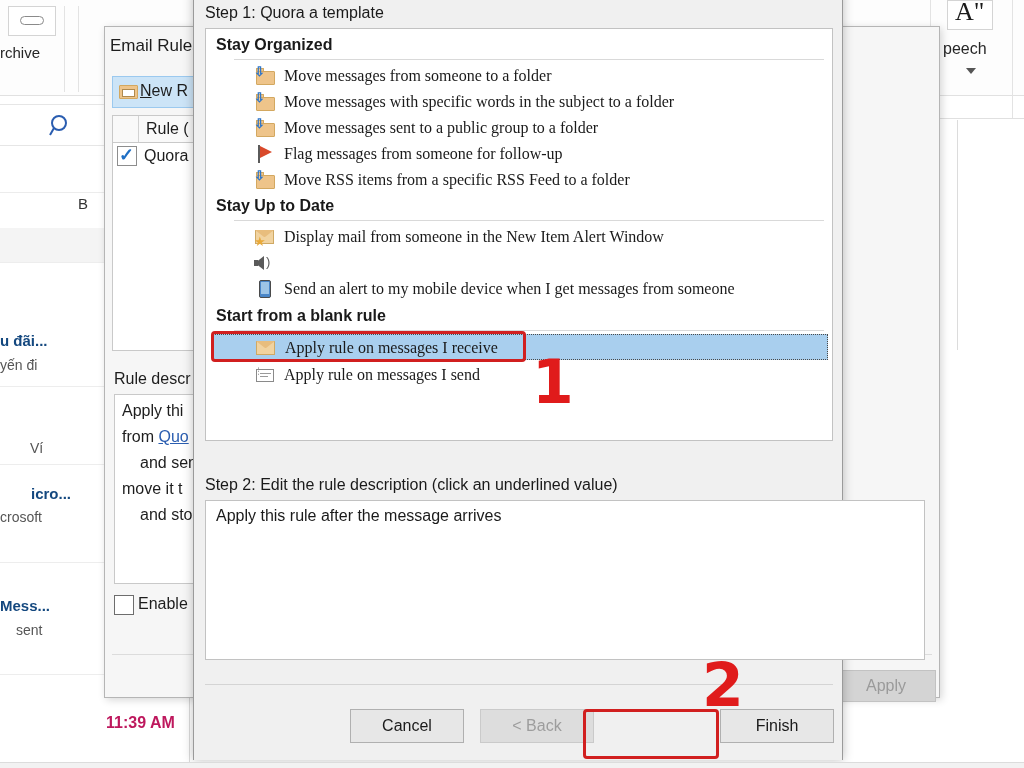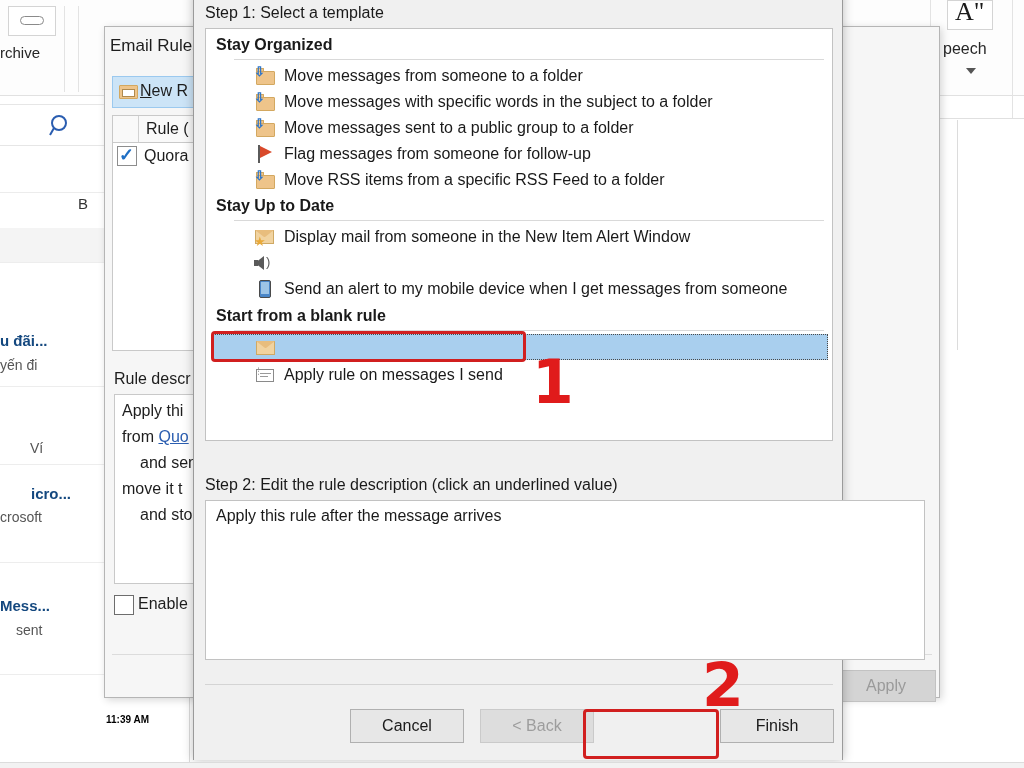--- a/index.html
+++ b/index.html
@@ -85,21 +85,21 @@
     background: #ffffff;
   }
   .ol-msg-title {
     position: absolute; font-size: 15px; font-weight: bold; color: #14487f;
     white-space: nowrap;
   }
   .ol-msg-sub {
     position: absolute; font-size: 14px; color: #555; white-space: nowrap;
   }
   .ol-time {
-    position: absolute; font-size: 10px; font-weight: bold; color: #000000;
+    position: absolute; font-size: 16px; font-weight: bold; color: #be185d;
     white-space: nowrap;
   }
   .ol-vline { position: absolute; width: 1px; background: #dcdcdc; }
   .ol-hline { position: absolute; height: 1px; background: #e0e0e0; }
 
   
   .rt-scrollzone {
     position: absolute; left: 838px; top: 112px; width: 82px; height: 235px;
     background: #fdfdfd; border: 1px solid #a0a0a0;
   }
@@ -222,21 +222,21 @@
     font-size: 16px; font-weight: bold; color: #1a1a1a; white-space: nowrap;
   }
   .grp-rule {
     position: absolute; height: 1px; background: #d9d9d9;
   }
   .tpl-item {
     position: absolute; left: 6px; width: 616px; height: 26px;
   }
   .tpl-text {
     position: absolute; left: 72px;
-    font-size: 16px; color: #1a1a1a; white-space: nowrap; line-height: 26px;
+    font-size: 16px; color: #1a1a1a; white-space: nowrap; line-height: 26px; font-family: Liberation Serif, serif;
   }
   .tpl-icon {
     position: absolute; left: 42px; top: 3px; width: 22px; height: 20px;
   }
   .tpl-item.selected {
     background: #a9cfee;
     border: 1px dotted #4a4a4a;
   }
 
   
@@ -442,21 +442,21 @@
   <span class="rd-line" style="left:140px; top:506px;">and sto</span>
 
   <div class="enable-check"></div>
   <span class="enable-label">Enable</span>
 
   <div class="rules-foot-line"></div>
   <div class="apply-btn">Apply</div>
 
   <div class="wiz">
 
-    <span class="wiz-step-label" style="left:11px; top:12px;">Step 1: Select a template</span>
+    <span class="wiz-step-label" style="left:11px; top:12px;">Step 1: Quora a template</span>
 
     <div class="tpl-box">
 
       <span class="grp-head" style="left:10px; top:7px;">Stay Organized</span>
       <div class="grp-rule" style="left:28px; top:30px; width:590px;"></div>
 
       <div class="tpl-item" style="top:34px;">
         <div class="tpl-icon">
           <div class="ic-folder-tab"></div>
             <div class="ic-folder"></div>
@@ -523,20 +523,21 @@
       </div>
 
       <span class="grp-head" style="left:10px; top:278px;">Start from a blank rule</span>
       <div class="grp-rule" style="left:28px; top:301px; width:590px;"></div>
 
       <div class="tpl-item selected" style="top:305px;">
         <div class="tpl-icon">
           <div class="ic-env"></div>
             <div class="ic-env-fold"></div>
         </div>
+        <span class="tpl-text">Apply rule on messages I receive</span>
       </div>
       <div class="tpl-item" style="top:333px;">
         <div class="tpl-icon">
           <div class="ic-env-plain"></div>
           <div class="ic-env-plain-line" style="left:6px; top:8px; width:11px;"></div>
           <div class="ic-env-plain-line" style="left:6px; top:11px; width:8px;"></div>
           <div class="ic-env-spark">⋮</div>
         </div>
         <span class="tpl-text">Apply rule on messages I send</span>
       </div>

